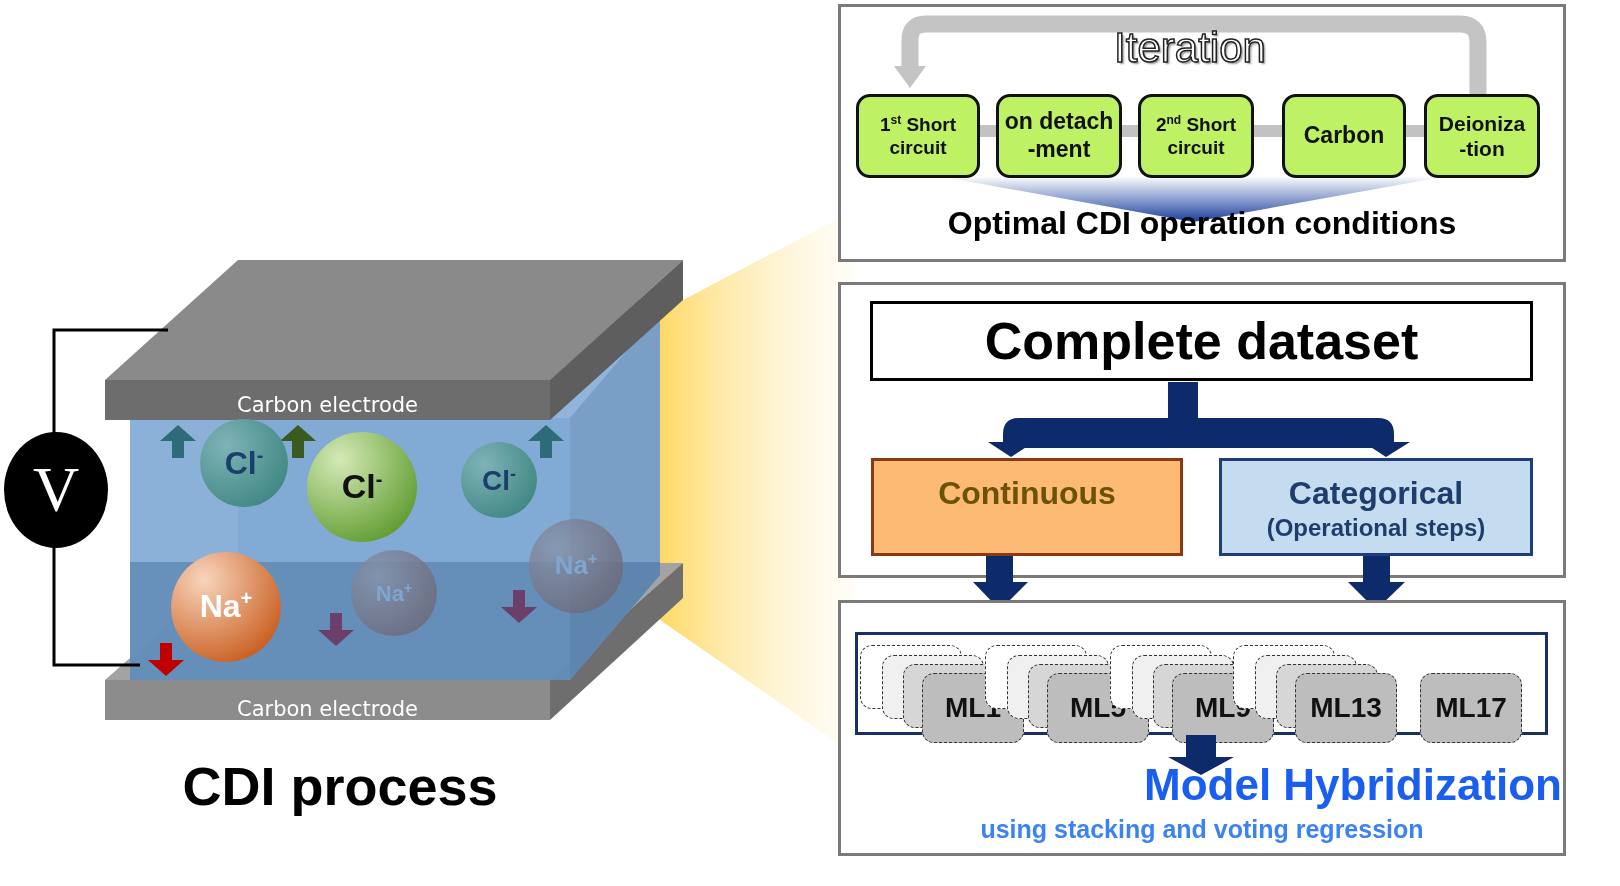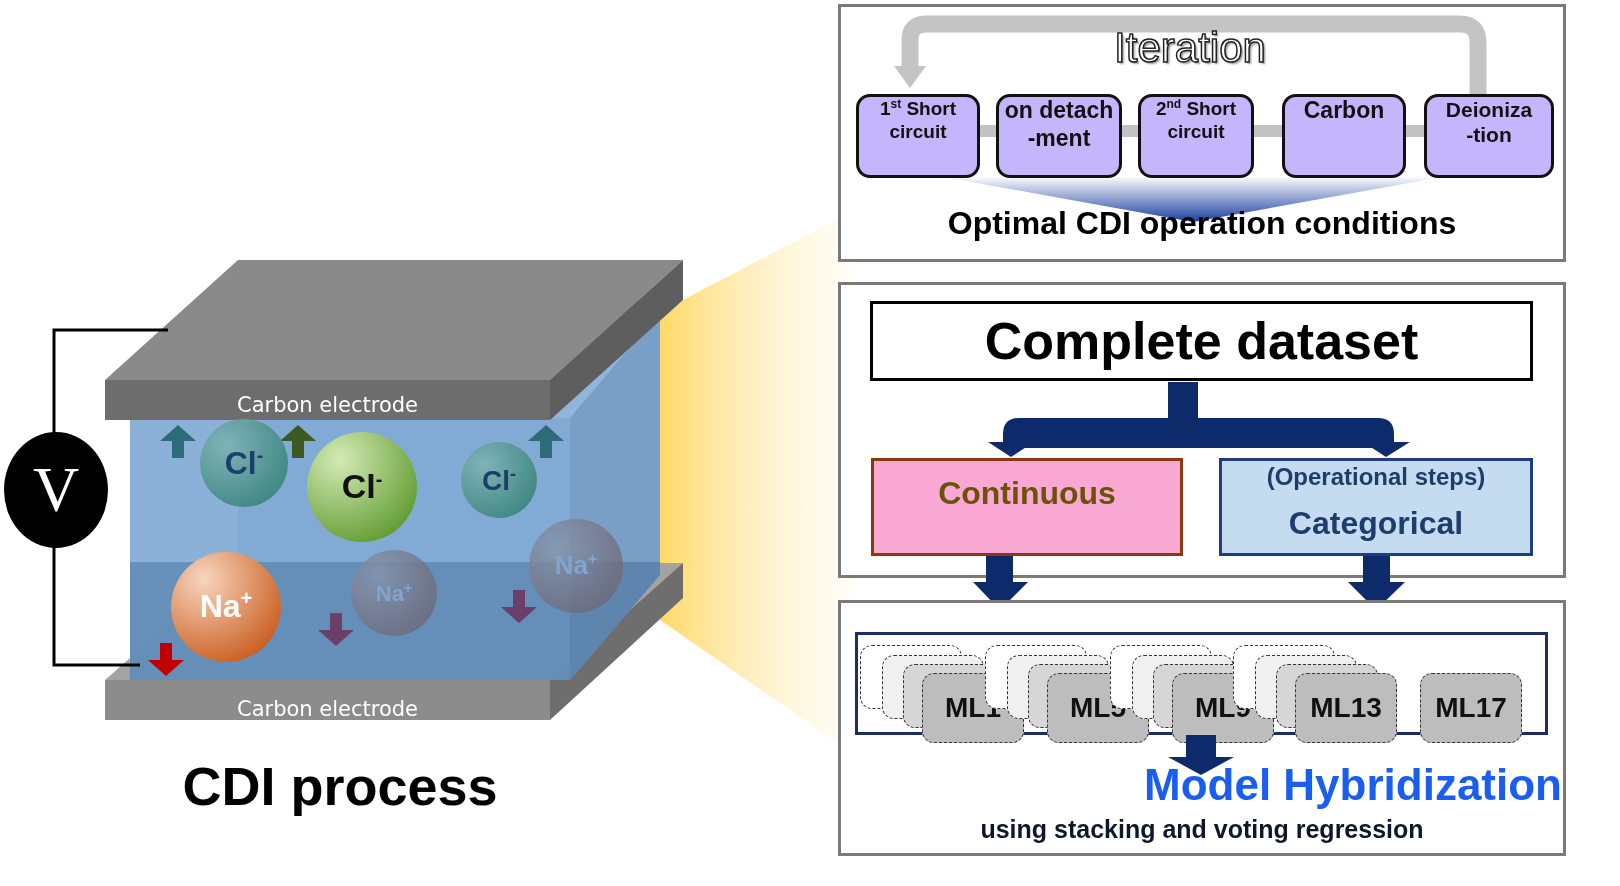--- a/index.html
+++ b/index.html
@@ -1,20 +1,20 @@
 <!DOCTYPE html>
 <html><head>
 <meta charset="utf-8">
 <style>
   html,body{margin:0;padding:0;background:#fff;}
   body{width:1620px;height:886px;position:relative;overflow:hidden;font-family:"Liberation Sans",sans-serif;}
   .abs{position:absolute;}
   .panel{position:absolute;border:3px solid #7a7a7a;background:#fff;box-sizing:border-box;}
-  .step{position:absolute;top:94px;height:84px;border:3px solid #111;border-radius:14px;background:#c4b5fd;box-sizing:border-box;
-        display:flex;justify-content:center;text-align:center;font-family:"Liberation Sans",sans-serif;color:#111;line-height:1.2;}
+  .step{position:absolute;top:94px;height:84px;border:3px solid #111;border-radius:14px;background:#bef264;box-sizing:border-box;
+        display:flex;align-items:center;justify-content:center;text-align:center;font-family:"Liberation Sans",sans-serif;color:#111;line-height:1.2;}
   .step .l{display:block;}
   .small{font-size:19px;font-weight:bold;}
   .big{font-size:23px;font-weight:bold;}
   sup{font-size:12px;}
   .mlcard{position:absolute;width:102px;height:64px;border:1.5px dashed #333;border-radius:12px;box-sizing:border-box;}
   .mlfront{background:#bdbdbd;display:flex;align-items:center;justify-content:center;font-weight:bold;font-size:28px;color:#111;}
 </style>
 </head>
 <body>
 
@@ -147,21 +147,21 @@
 </div>
 <div class="step small" style="left:1138px;width:116px;">
   <div>
       <span class="l"><span>2</span><sup>nd</sup><span> Short</span></span>
   <span class="l">circuit</span>
     </div>
 </div>
 <div class="step big" style="left:1282px;width:124px;">
   <span>Carbon</span>
 </div>
-<div class="step small" style="left:1424px;width:130px;font-size:21px;">
+<div class="step small" style="left:1424px;width:116px;font-size:21px;">
   <div>
       <span class="l">Deioniza</span>
   <span class="l">-tion</span>
     </div>
 </div>
 
 <div class="abs" style="left:842px;top:205px;width:720px;text-align:center;font-weight:bold;font-size:32px;color:#000;letter-spacing:0px;">Optimal CDI operation conditions</div>
 
 <div class="panel" style="left:838px;top:282px;width:728px;height:296px;"></div>
 
@@ -173,26 +173,26 @@
   <path d="M330,100 L360,100 L360,136 L540,136 Q556,136 556,152 L556,165 L540,165 L540,166 L180,166 L180,165 L165,165 L165,152 Q165,136 181,136 L330,136 Z" fill="#0d2a6b"></path>
   <polygon points="150,160 196,160 173,175" fill="#0d2a6b"></polygon>
   <polygon points="525,160 572,160 548,175" fill="#0d2a6b"></polygon>
 
   <rect x="148" y="272" width="27" height="36" fill="#0d2a6b"></rect>
   <polygon points="135,300 190,300 162,328" fill="#0d2a6b"></polygon>
   <rect x="525" y="272" width="27" height="36" fill="#0d2a6b"></rect>
   <polygon points="510,300 567,300 538,328" fill="#0d2a6b"></polygon>
 </svg>
 
-<div class="abs" style="left:871px;top:458px;width:312px;height:98px;background:#f9a8d4;border:3px solid #8a3a12;box-sizing:border-box;text-align:center;color:#6b5208;font-weight:bold;">
+<div class="abs" style="left:871px;top:458px;width:312px;height:98px;background:#fdba74;border:3px solid #8a3a12;box-sizing:border-box;text-align:center;color:#6b5208;font-weight:bold;">
   <div style="font-size:32px;margin-top:14px;">Continuous</div>
 </div>
 <div class="abs" style="left:1219px;top:458px;width:314px;height:98px;background:#c5dcf0;border:3px solid #1f3d7a;box-sizing:border-box;text-align:center;color:#1f3d6b;font-weight:bold;">
+  <div style="font-size:32px;margin-top:14px;">Categorical</div>
   <div style="font-size:24px;margin-top:2px;">(Operational steps)</div>
-  <div style="font-size:32px;margin-top:14px;">Categorical</div>
 </div>
 
 <div class="panel" style="left:838px;top:600px;width:728px;height:256px;"></div>
 <div class="abs" style="left:855px;top:632px;width:693px;height:103px;border:3px solid #1b2f64;box-sizing:border-box;background:#fff;"></div>
 
 <div class="mlcard" style="left:860px;top:645px;background:#fff;"></div>
 <div class="mlcard" style="left:882px;top:655px;background:#f0f0f0;"></div>
 <div class="mlcard" style="left:903px;top:664px;background:#d6d6d6;"></div>
 <div class="mlcard mlfront" style="left:922px;top:673px;height:70px;">
     <span>ML1</span>
@@ -222,13 +222,13 @@
 <div class="mlcard mlfront" style="left:1420px;top:673px;height:70px;">
     <span>ML17</span>
   </div>
 
 <svg class="abs" style="left:1140px;top:733px" width="120" height="60">
   <rect x="46" y="2" width="30" height="24" fill="#0d2a6b"></rect>
   <polygon points="28,24 94,24 61,42" fill="#0d2a6b"></polygon>
 </svg>
 
 <div class="abs" style="left:842px;top:760px;width:720px;text-align:right;font-weight:bold;font-size:44px;color:#1a5ef0;">Model Hybridization</div>
-<div class="abs" style="left:842px;top:815px;width:720px;text-align:center;font-weight:bold;font-size:25px;color:#0f172a;">using stacking and voting regression</div>
+<div class="abs" style="left:842px;top:815px;width:720px;text-align:center;font-weight:bold;font-size:25px;color:#3b82f6;">using stacking and voting regression</div>
 
 </body></html>

